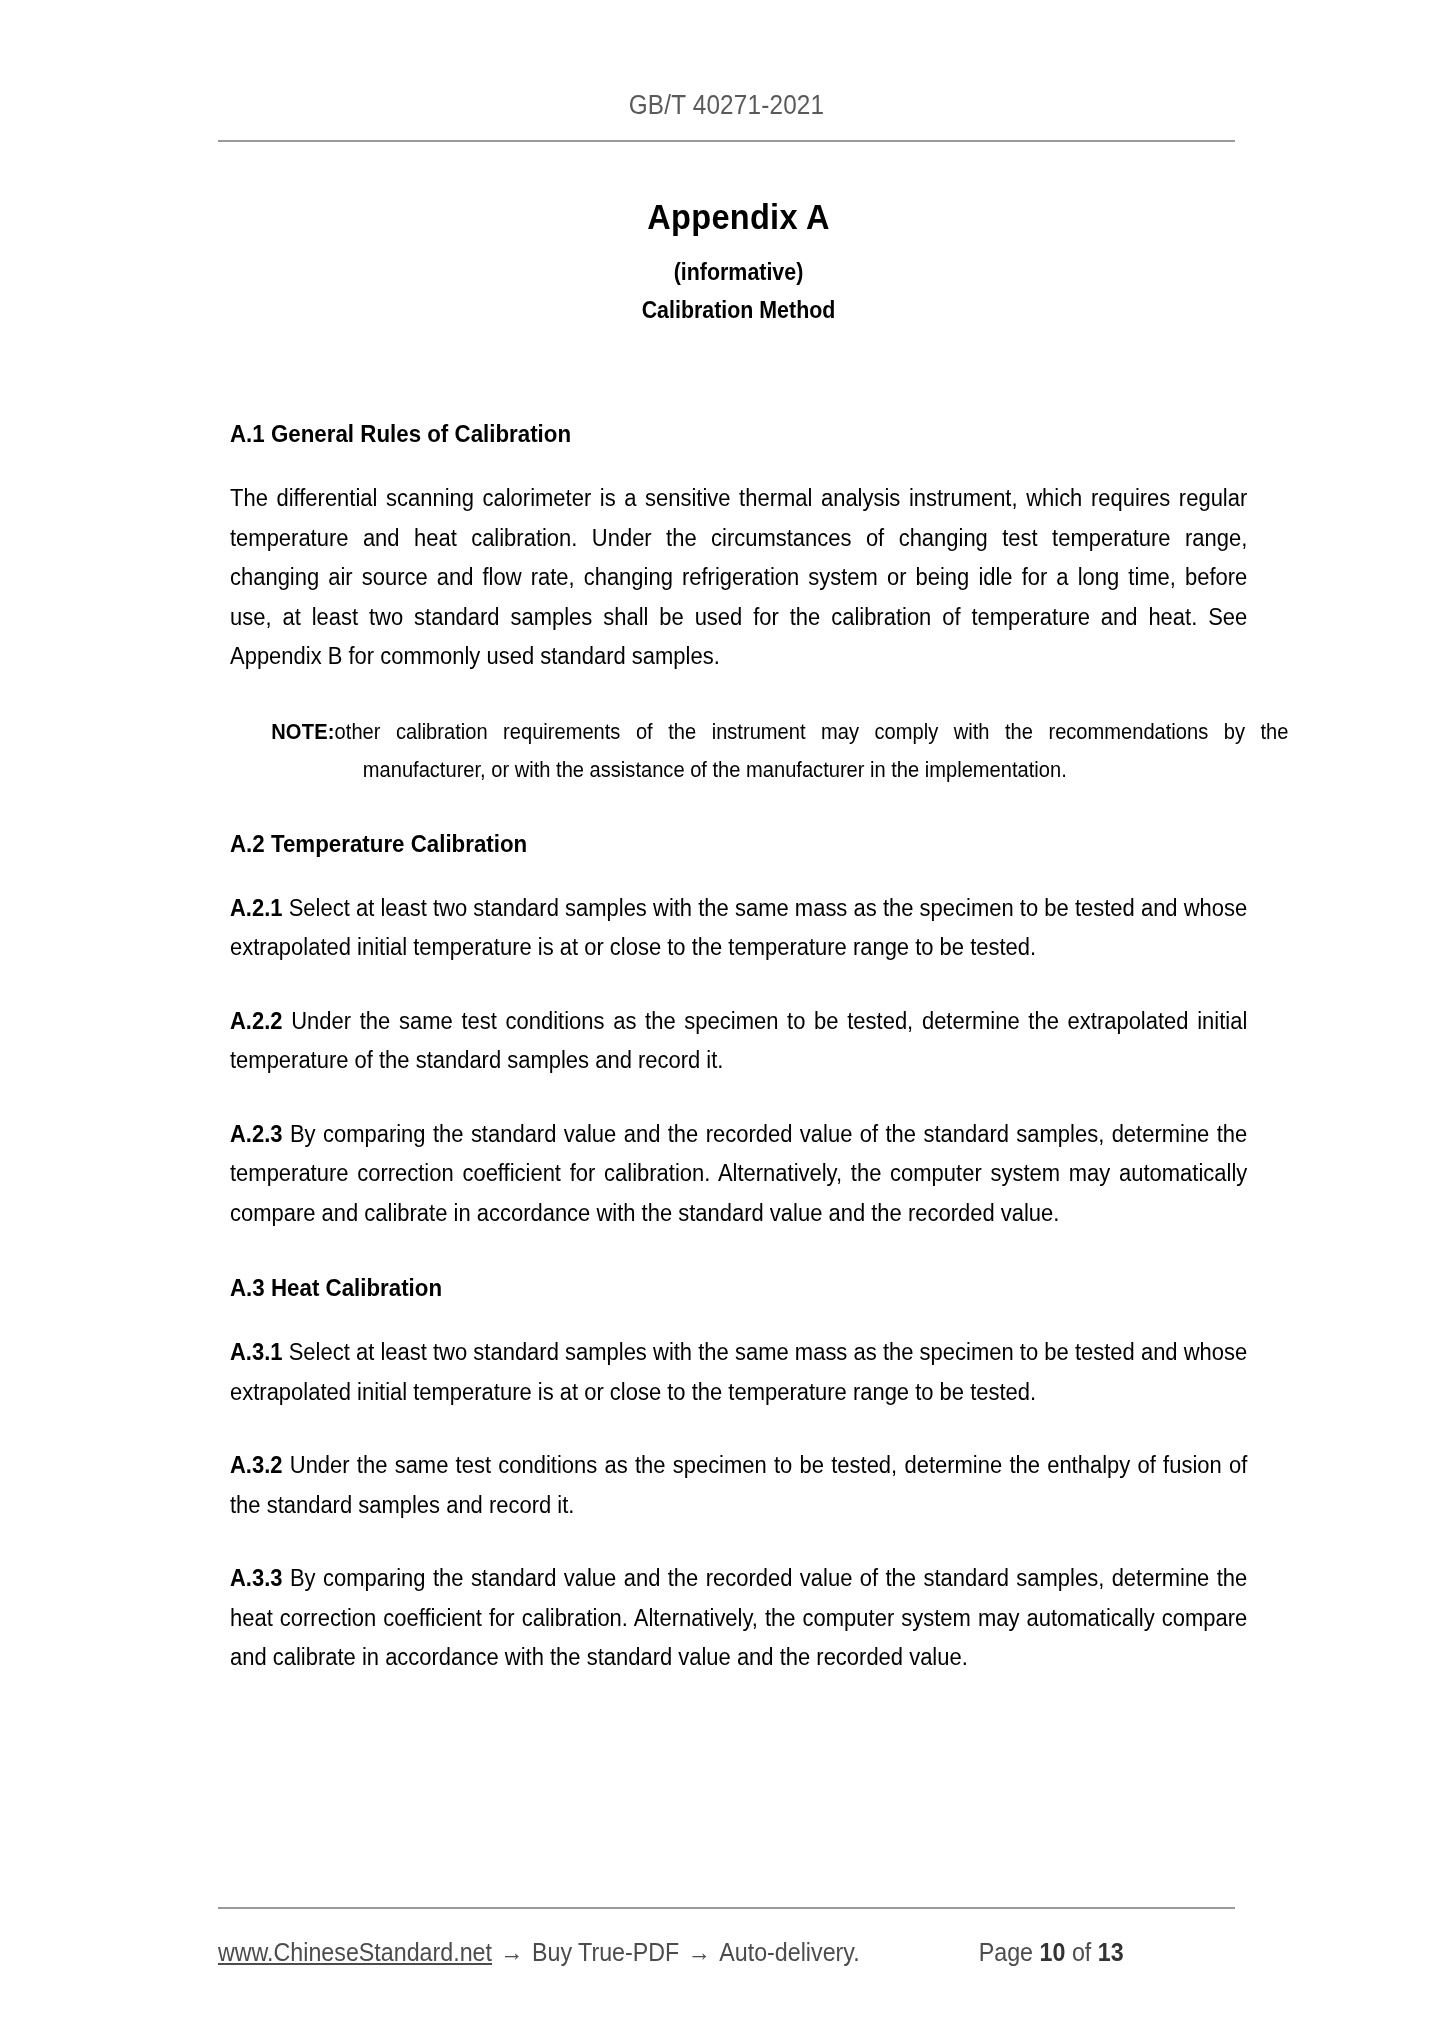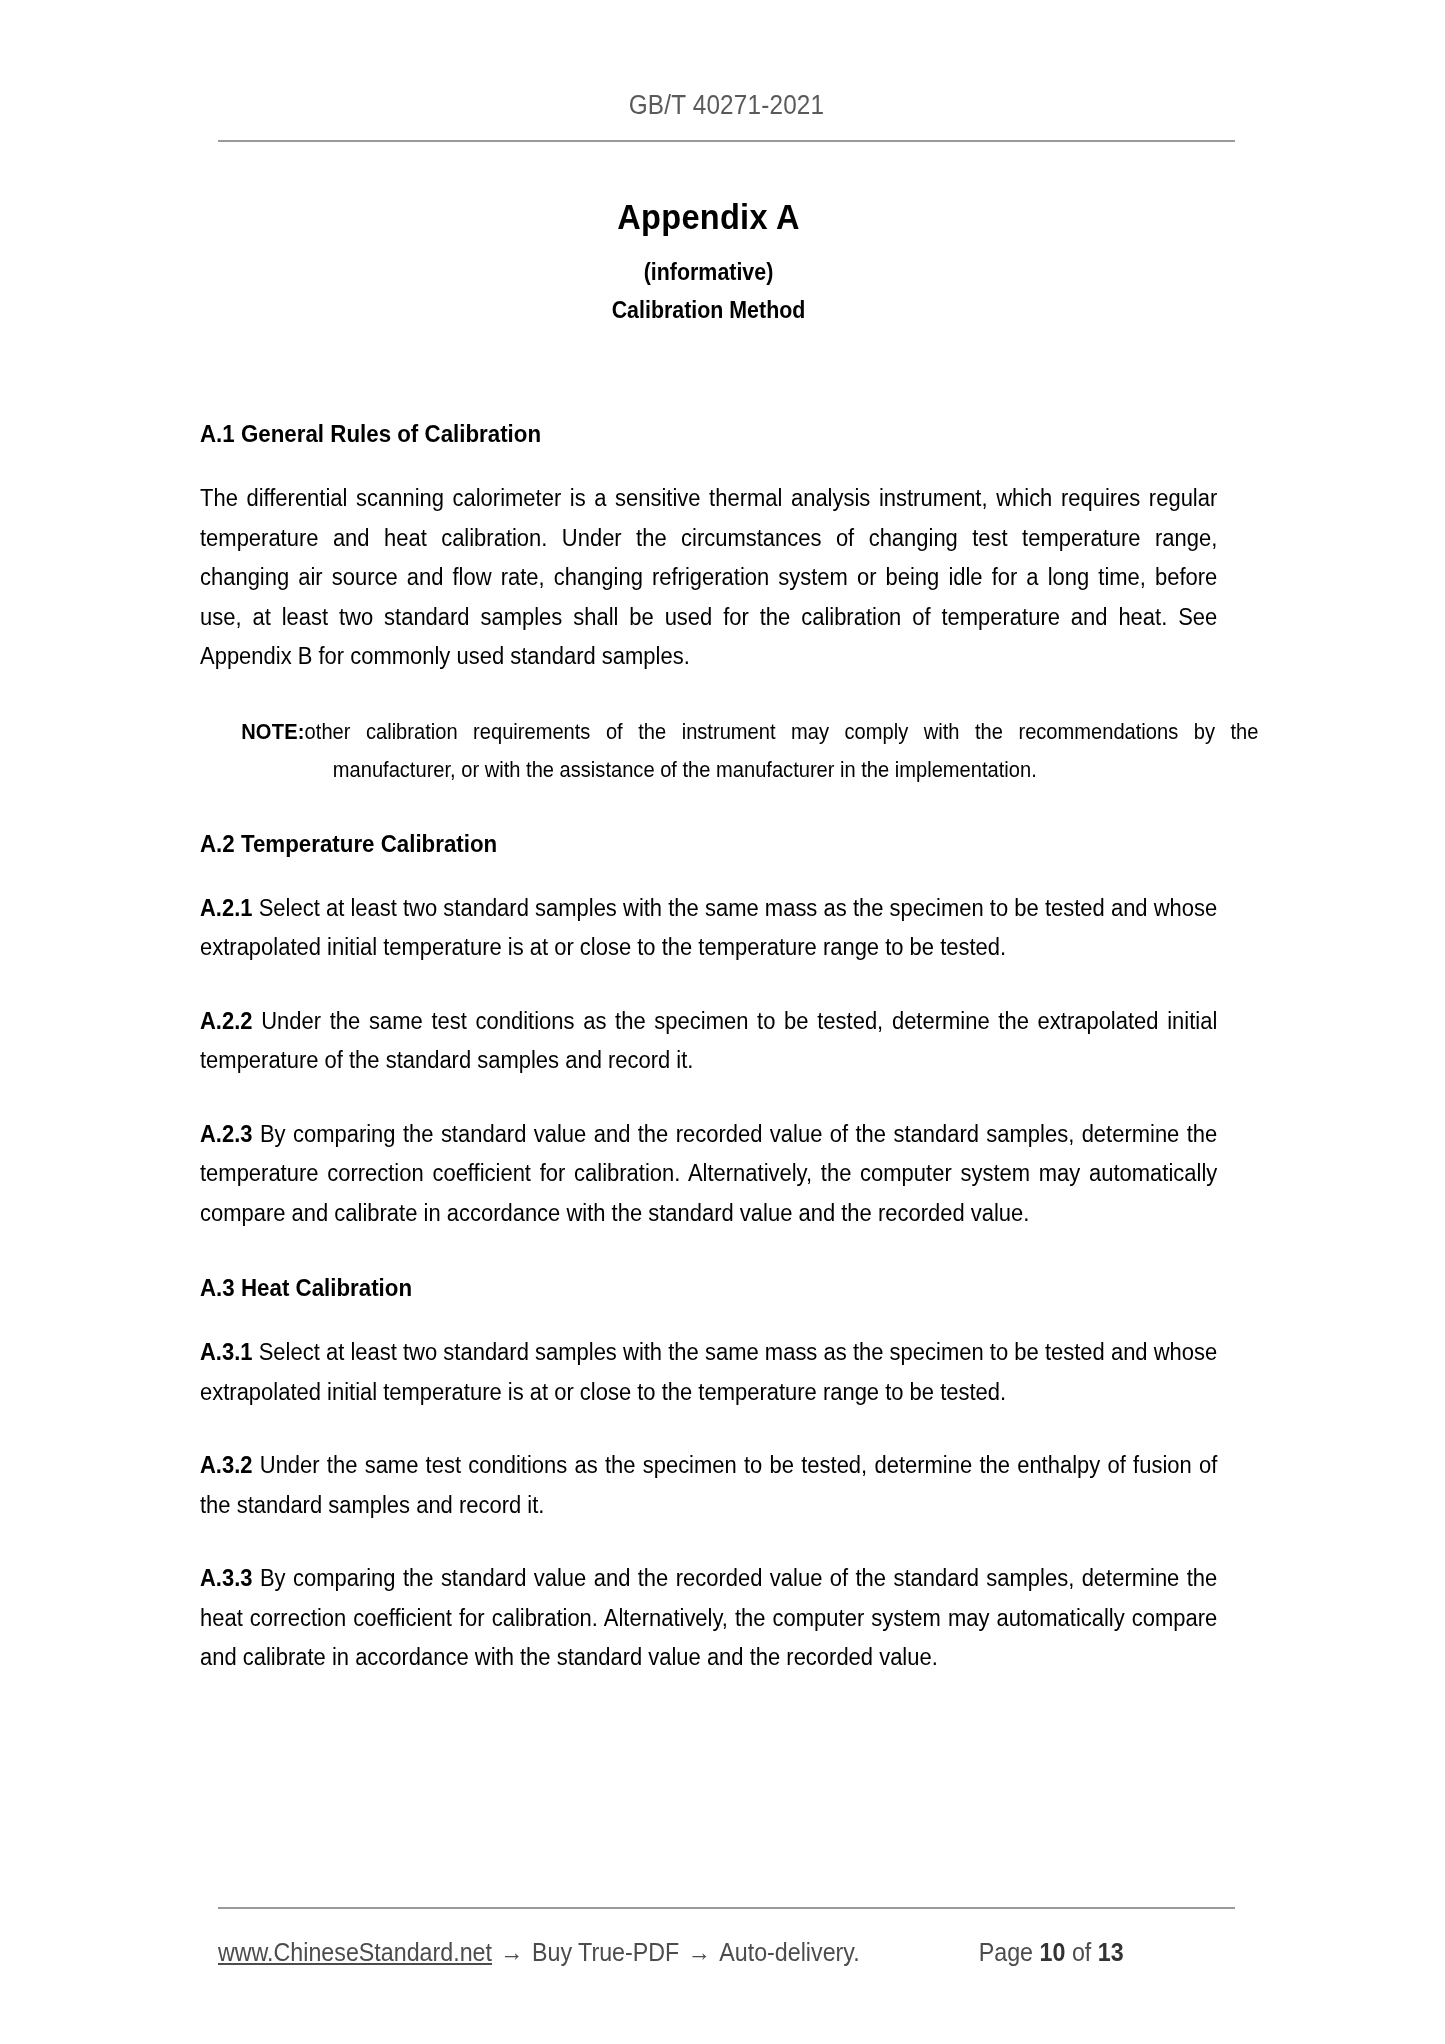--- a/index.html
+++ b/index.html
@@ -39,21 +39,21 @@
     left: 0;
     top: 50px;
     width: 1017px;
     height: 2px;
     background: #9a9a9a;
   }
 
   
   .content {
     position: absolute;
-    left: 200px;
+    left: 230px;
     top: 185px;
     width: 1017px;
   }
 
   
   .doc-title {
     text-align: center;
     font-weight: bold;
     font-size: 35px;
     letter-spacing: 0.3px;

